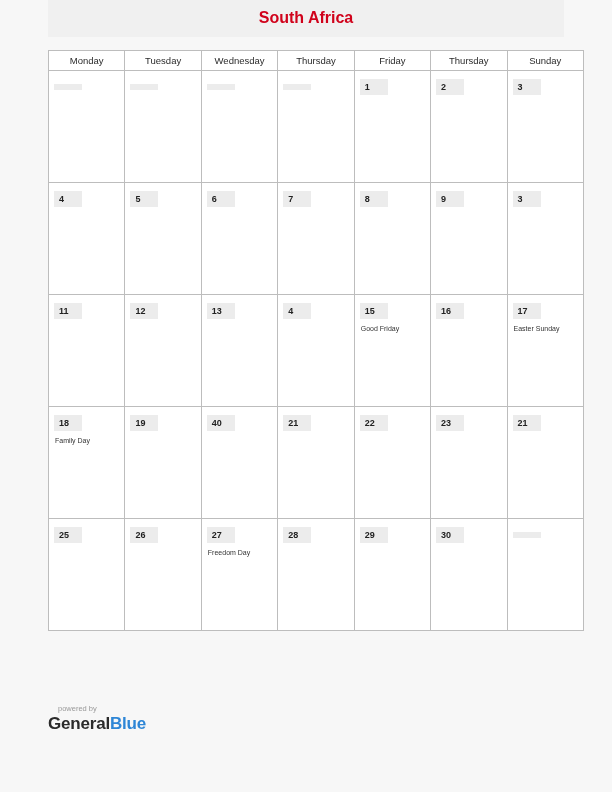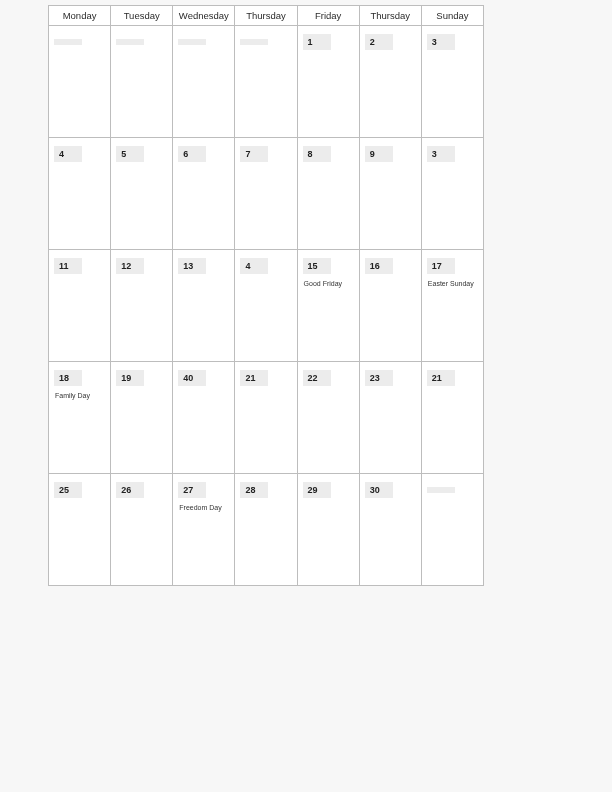--- a/index.html
+++ b/index.html
@@ -33,23 +33,23 @@
     background: #f0f0f0;
     text-align: center;
     padding: 9px 0 10px 0;
   }
   .country-bar .country {
     color: #d0021b;
     font-size: 16px;
     font-weight: 700;
   }
   table.calendar {
-    width: 436px;
+    width: 536px;
     border-collapse: collapse;
-    margin-top: 5px;
+    margin-top: 13px;
     table-layout: fixed;
     background: #ffffff;
   }
   table.calendar th {
     border: 1px solid #bdbdbd;
     font-size: 9.5px;
     font-weight: 700;
     color: #333;
     height: 17px;
     text-align: center;
@@ -112,20 +112,23 @@
   }
   .brand .gen { color: #2b2b2b; }
   .brand .blue { color: #2e86d6; }
 </style>
 </head>
 <body>
 
 <div class="page">
 
 
+  <div class="country-bar">
+    <span class="country">South Africa</span>
+  </div>
 
   <table class="calendar">
     <thead>
       <tr>
         <th><span class="dow">Monday</span></th>
         <th><span class="dow">Tuesday</span></th>
         <th><span class="dow">Wednesday</span></th>
         <th><span class="dow">Thursday</span></th>
         <th><span class="dow">Friday</span></th>
         <th><span class="dow">Thursday</span></th>
@@ -249,14 +252,20 @@
         <td>
             <div class="daycell"><span class="daynum">30</span><div class="event"></div></div>
           </td>
         <td>
             <div class="daycell"><span class="daynum empty"></span><div class="event"></div></div>
           </td>
       </tr>
     </tbody>
   </table>
 
+  <div class="footer">
+    <div class="powered">powered by</div>
+    <div class="brand">
+      <span class="gen">General</span><span class="blue">Blue</span>
+    </div>
+  </div>
 
 </div>
 
 </body></html>

